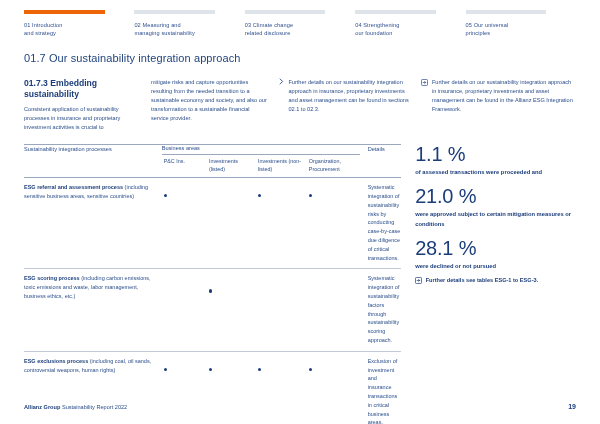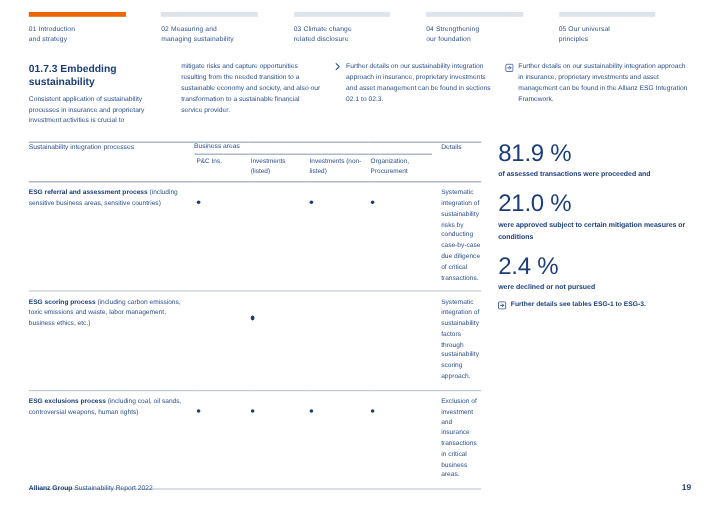--- a/index.html
+++ b/index.html
@@ -144,20 +144,21 @@
       <div class="navlabel">04 Strengthening
 our foundation</div>
     </div>
     <div class="navcol">
       <div class="navrule"></div>
       <div class="navlabel">05 Our universal
 principles</div>
     </div>
   </div>
 
+  <div class="pagetitle">01.7 Our sustainability integration approach</div>
 
   <div class="intro">
     <div class="intro-c1">
       <div class="h3">01.7.3 Embedding sustainability</div>
       <div class="body-sm">Consistent application of sustainability processes in insurance and proprietary investment activities is crucial to</div>
     </div>
     <div class="intro-c2">
       <div class="body-sm">mitigate risks and capture opportunities resulting from the needed transition to a sustainable economy and society, and also our transformation to a sustainable financial service provider.</div>
     </div>
     <div class="intro-c3">
@@ -236,25 +237,25 @@
             <td class="dotcell rule-thin"><span class="dot"></span></td>
             <td class="dotcell rule-thin"><span class="dot"></span></td>
             <td class="details rule-thin">Exclusion of investment and insurance transactions in critical business areas.</td>
           </tr>
 
         </tbody>
       </table>
     </div>
 
     <div class="statswrap">
-      <div class="bignum">81.9 %</div>
+      <div class="bignum">1.1 %</div>
       <div class="statcap">of assessed transactions were proceeded and</div>
       <div class="bignum">21.0 %</div>
       <div class="statcap">were approved subject to certain mitigation measures or conditions</div>
-      <div class="bignum">2.4 %</div>
+      <div class="bignum">28.1 %</div>
       <div class="statcap tight">were declined or not pursued</div>
       <div class="statlink">
         <span class="boxarrow">
           <svg viewBox="0 0 10 10" width="7" height="7">
             <rect x="0.7" y="0.7" width="8.6" height="8.6" rx="1.2" fill="none" stroke="#1b3d7a" stroke-width="1"></rect>
             <path d="M3 5 L6.6 5 M5.1 3.3 L6.8 5 L5.1 6.7" fill="none" stroke="#1b3d7a" stroke-width="1" stroke-linecap="round" stroke-linejoin="round"></path>
           </svg>
         </span>
         <span class="ctext">Further details see tables ESG-1 to ESG-3.</span>
       </div>

